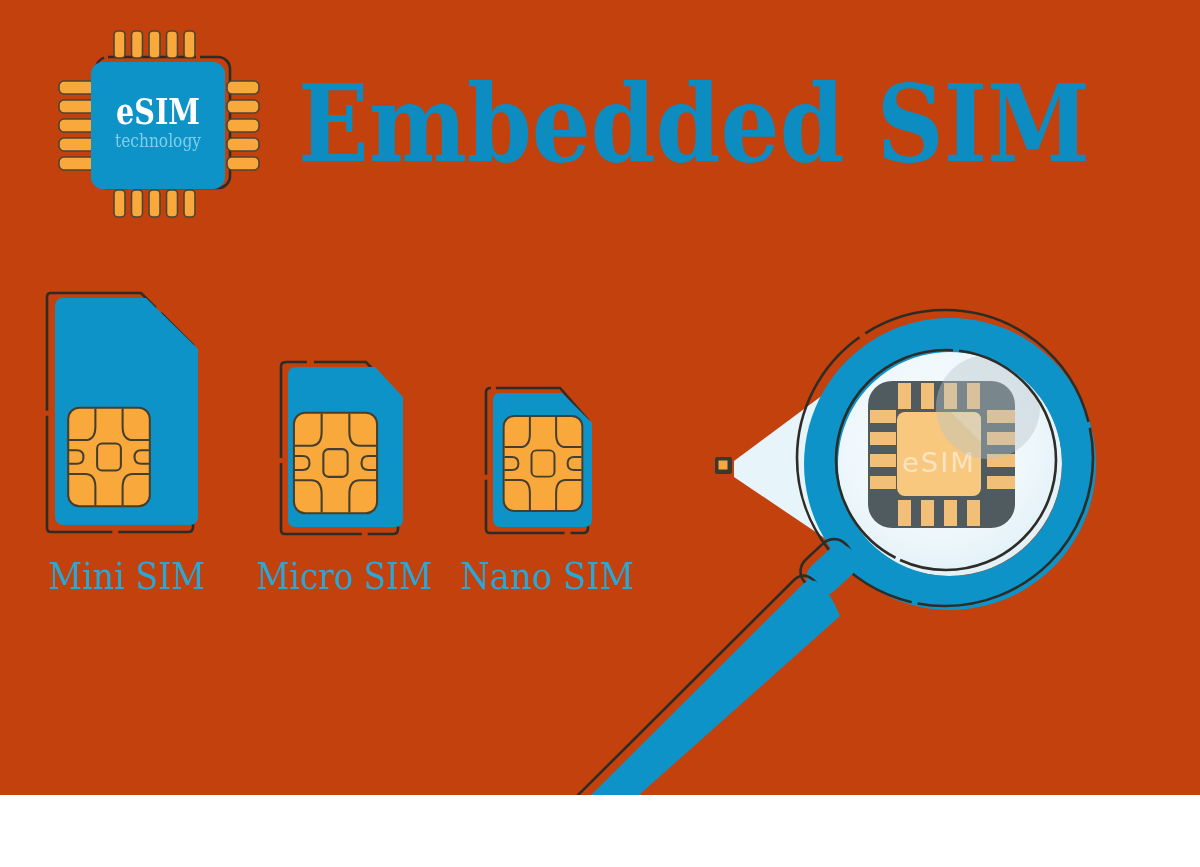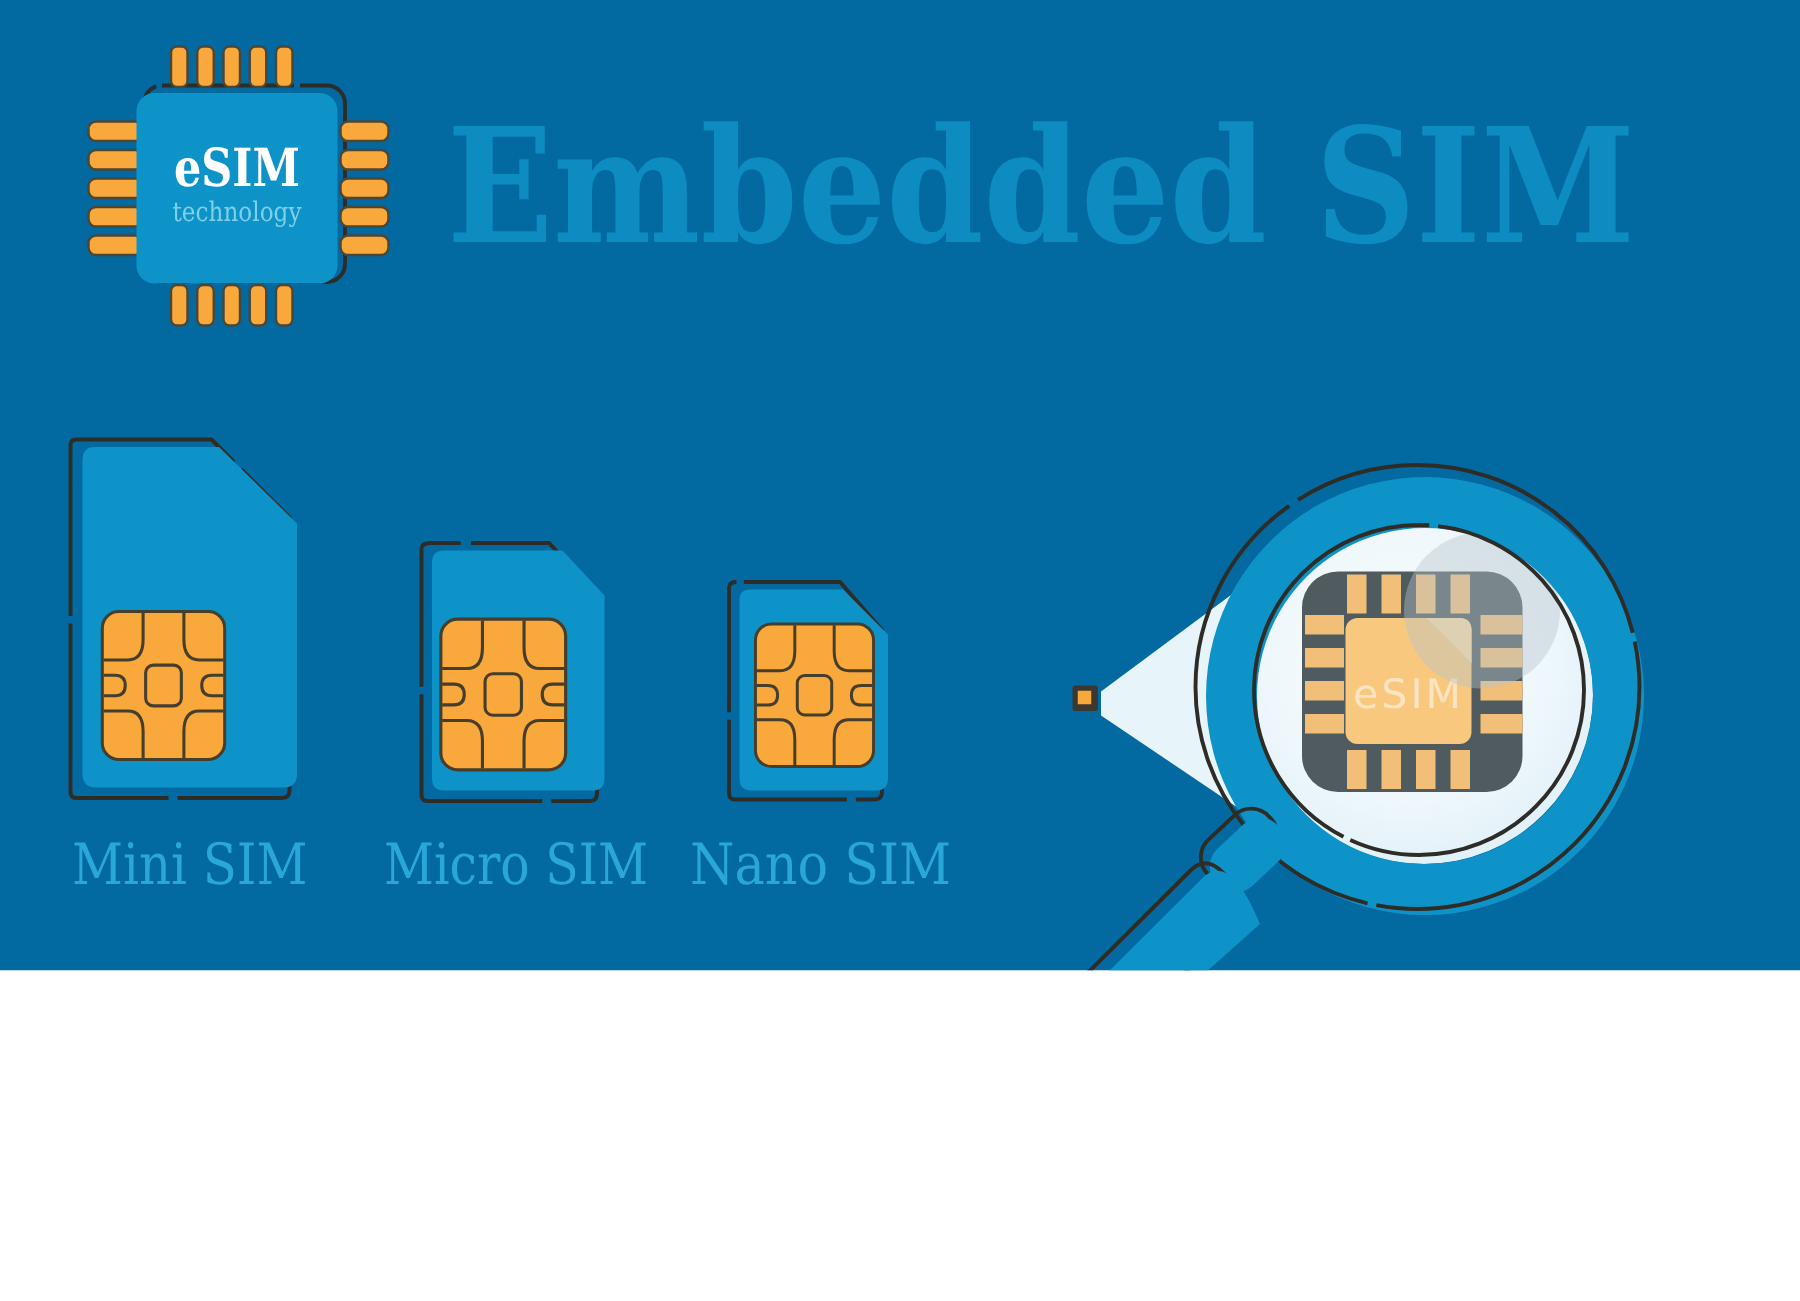--- a/index.html
+++ b/index.html
@@ -1,16 +1,16 @@
 <!DOCTYPE html>
 <html style="--blue: #0e93c9; --title-blue: #0d8cc2; --label-blue: #29a7d8; --orange: #f9a83c; --chip-line: #453e2d; --pin-stroke: #4c4636; --outline: #2e2c26; --slate: #4f5b5f; --tan: #f2bf79; --chip-center: #f8c87e; --chip-fold: #fcd9a2; --lens: #eef7fb; --beam: #e7f5fb; --shine: #b6c4ca; --logo-subtitle: #7fcfe8;"><head>
 <meta charset="utf-8">
 <style>
   html,body{margin:0;padding:0;background:#ffffff;}
-  .canvas{position:relative;width:1200px;height:647px;background:#0369a1;overflow:hidden;
+  .canvas{position:relative;width:1200px;height:795px;background:#c2410c;overflow:hidden;
           font-family:"DejaVu Serif", serif;}
   svg{display:block;}
   .outline{fill:none;stroke:var(--outline,#2e2c26);stroke-width:2.6;}
   .blue{fill:var(--blue,#0e93c9);}
   .orange{fill:var(--orange,#f9a83c);stroke:var(--chip-line,#453e2d);stroke-width:2.4;}
   .chipline{fill:none;stroke:var(--chip-line,#453e2d);stroke-width:2.4;}
   .pin{fill:var(--orange,#f9a83c);stroke:var(--pin-stroke,#4c4636);stroke-width:1.6;}
   .tanpin{fill:var(--tan,#f2bf79);}
   .title-text{font-family:"DejaVu Serif", serif;font-weight:bold;fill:var(--title-blue,#0d8cc2);}
   .label-text{font-family:"DejaVu Serif", serif;fill:var(--label-blue,#29a7d8);}

